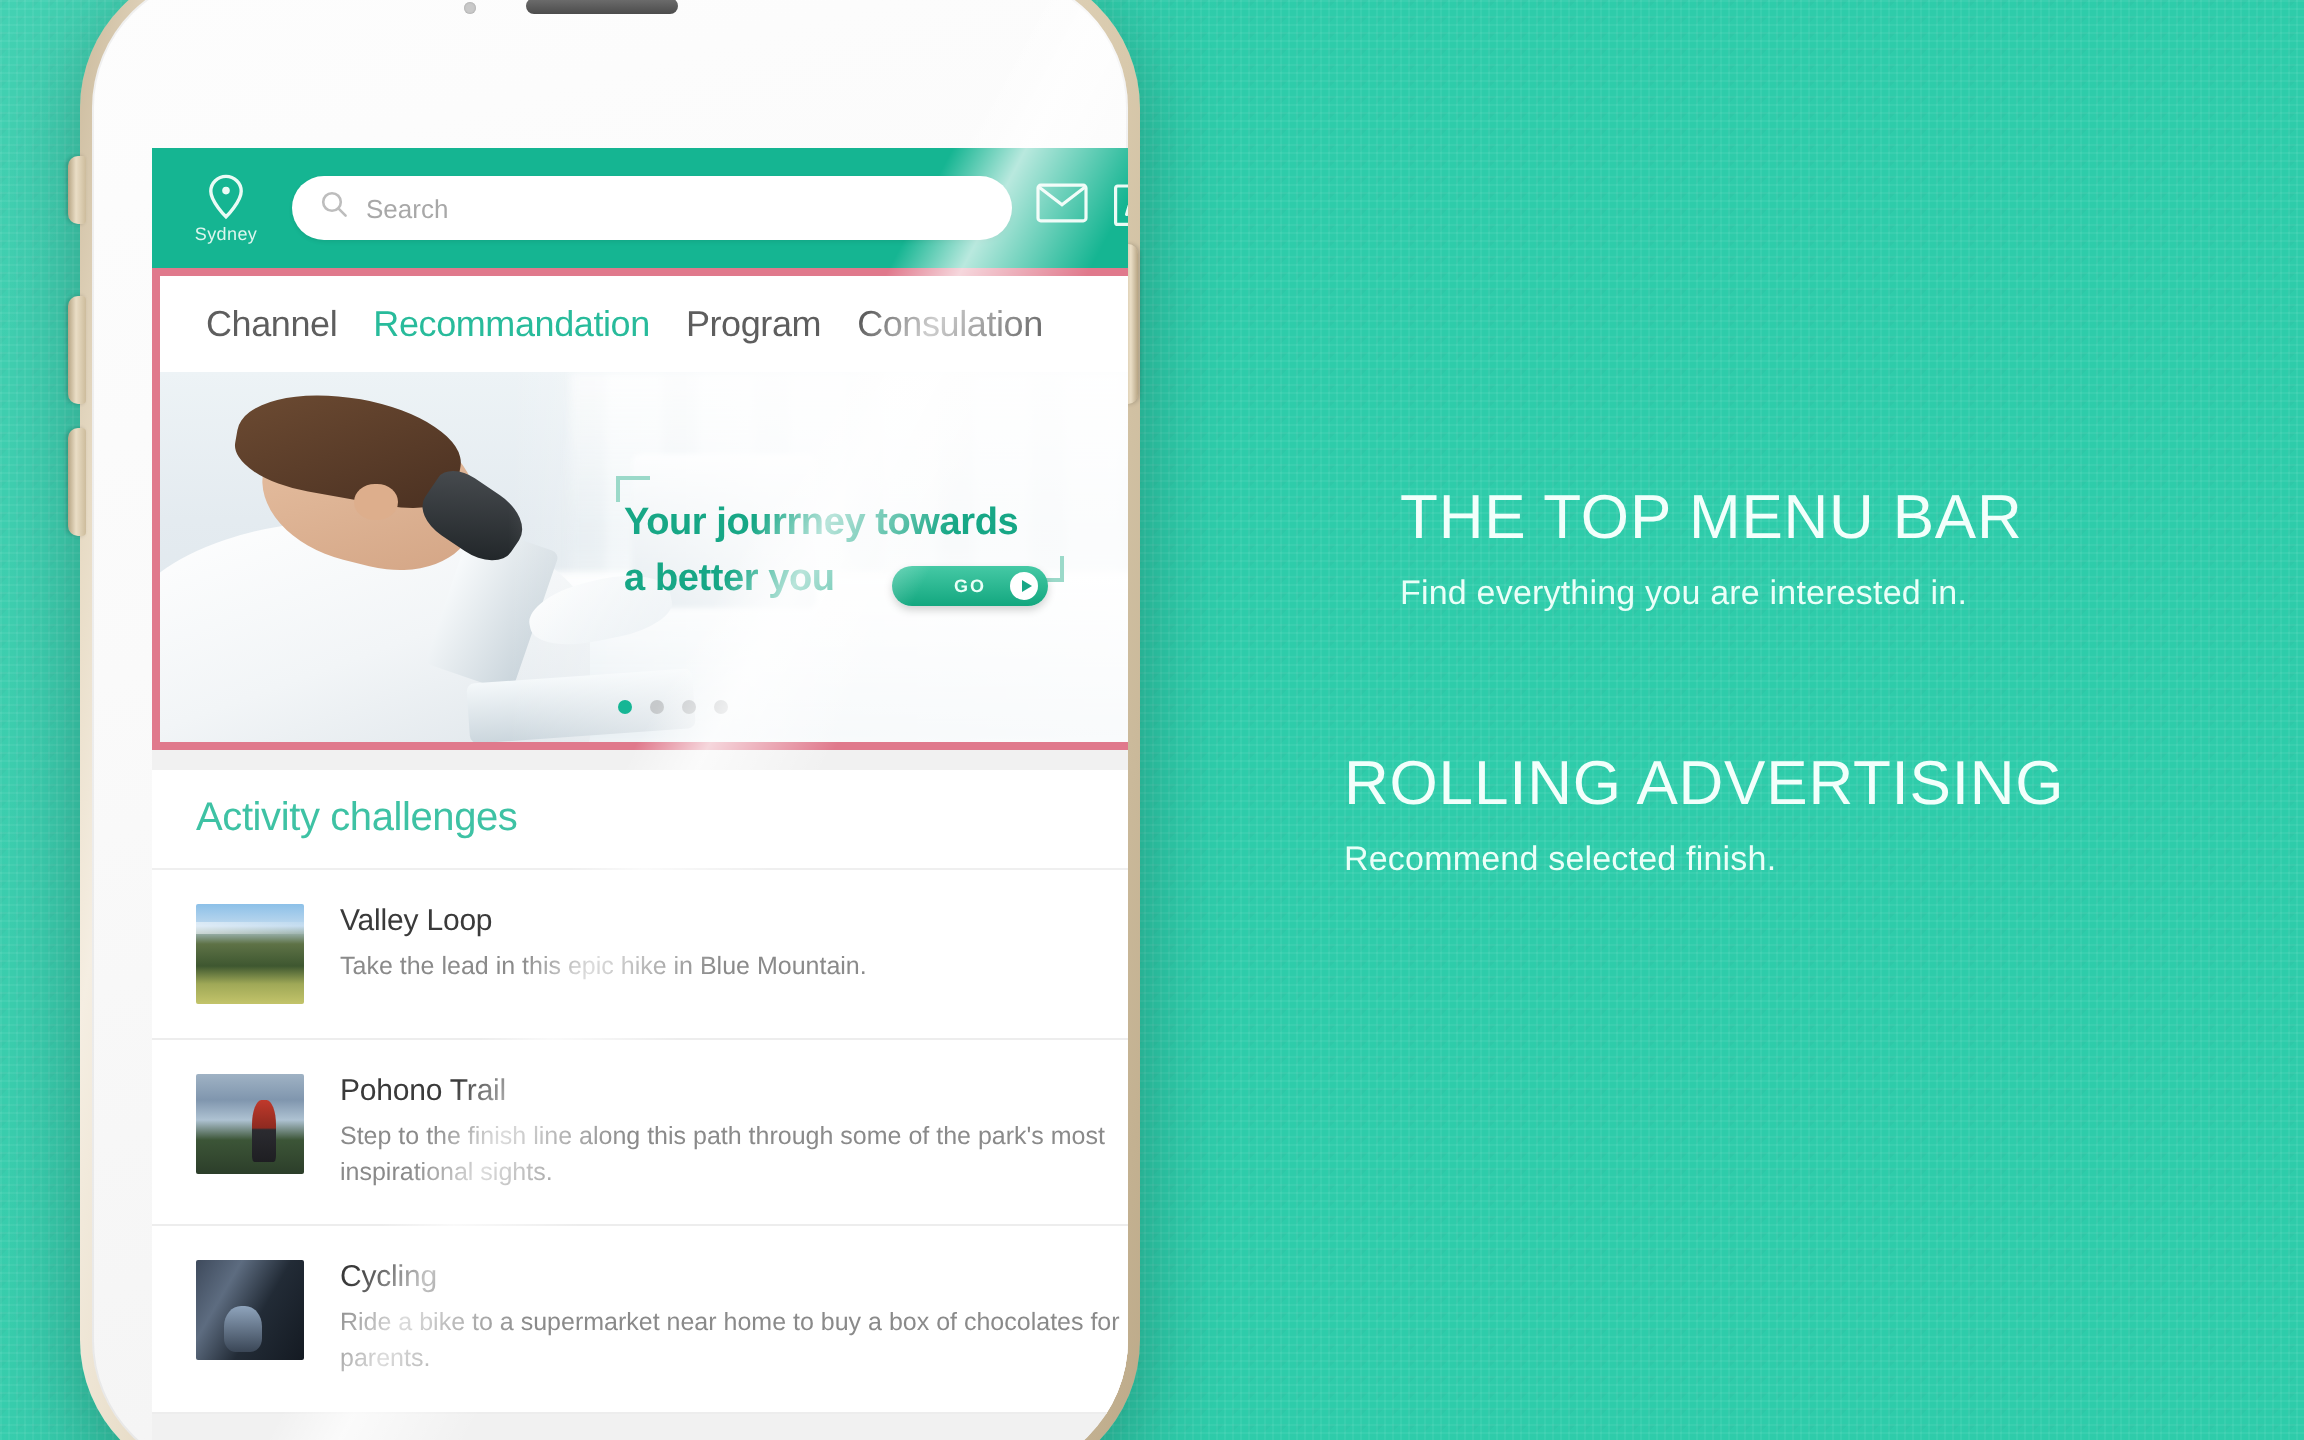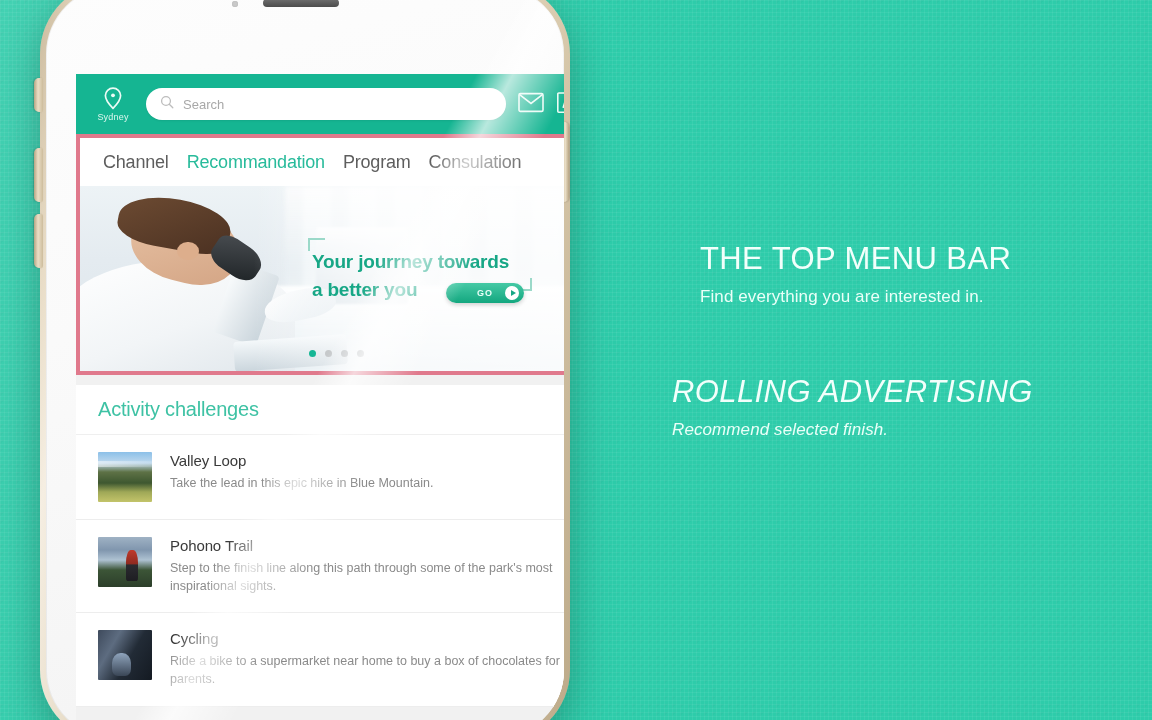--- a/index.html
+++ b/index.html
@@ -34,21 +34,21 @@
   .ann-block{ position:absolute; left:0; width:470px; }
   .ann-title{
     font-size:31px; font-weight:400; letter-spacing:.4px;
     color:#F2FFFB; line-height:1.1;
   }
   .ann-sub{
     font-size:17px; font-weight:400; color:#EAFFF8;
     margin-top:11px; letter-spacing:.1px;
   }
   #ann-0{ top:242px;margin-left:28px; }
-  #ann-1{ top:375px;font-style:italic; }
+  #ann-1{ top:375px; }
 
   
   #phone{
     position:absolute; left:6px; top:-18px;
     width:590px; height:760px;
   }
   
   #phone-body{
     position:absolute; left:34px; top:0; width:530px; height:760px;
     border-radius:72px;

